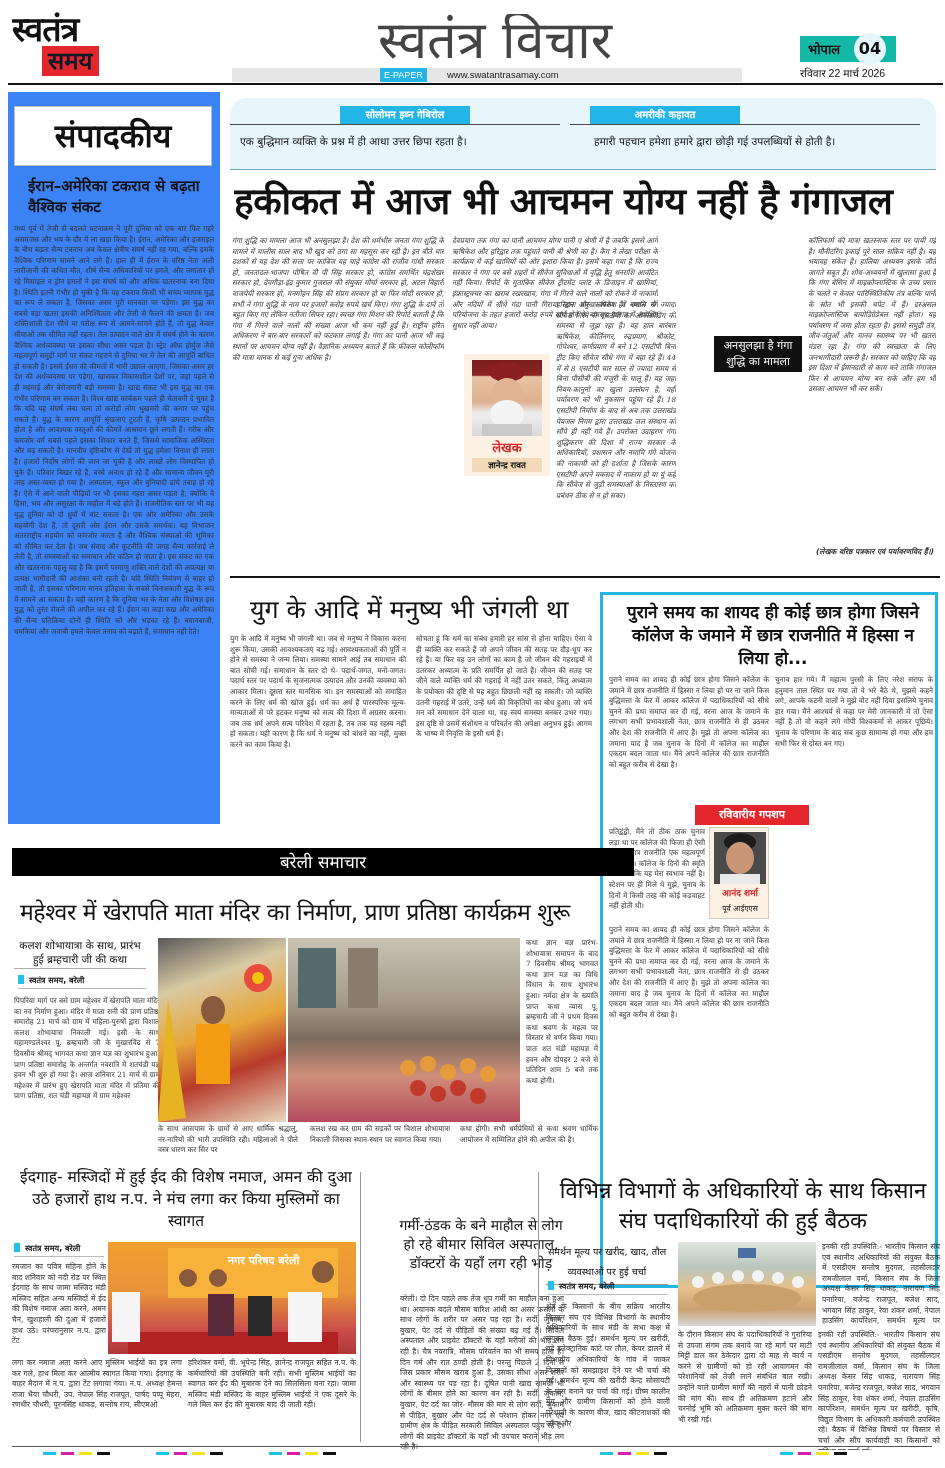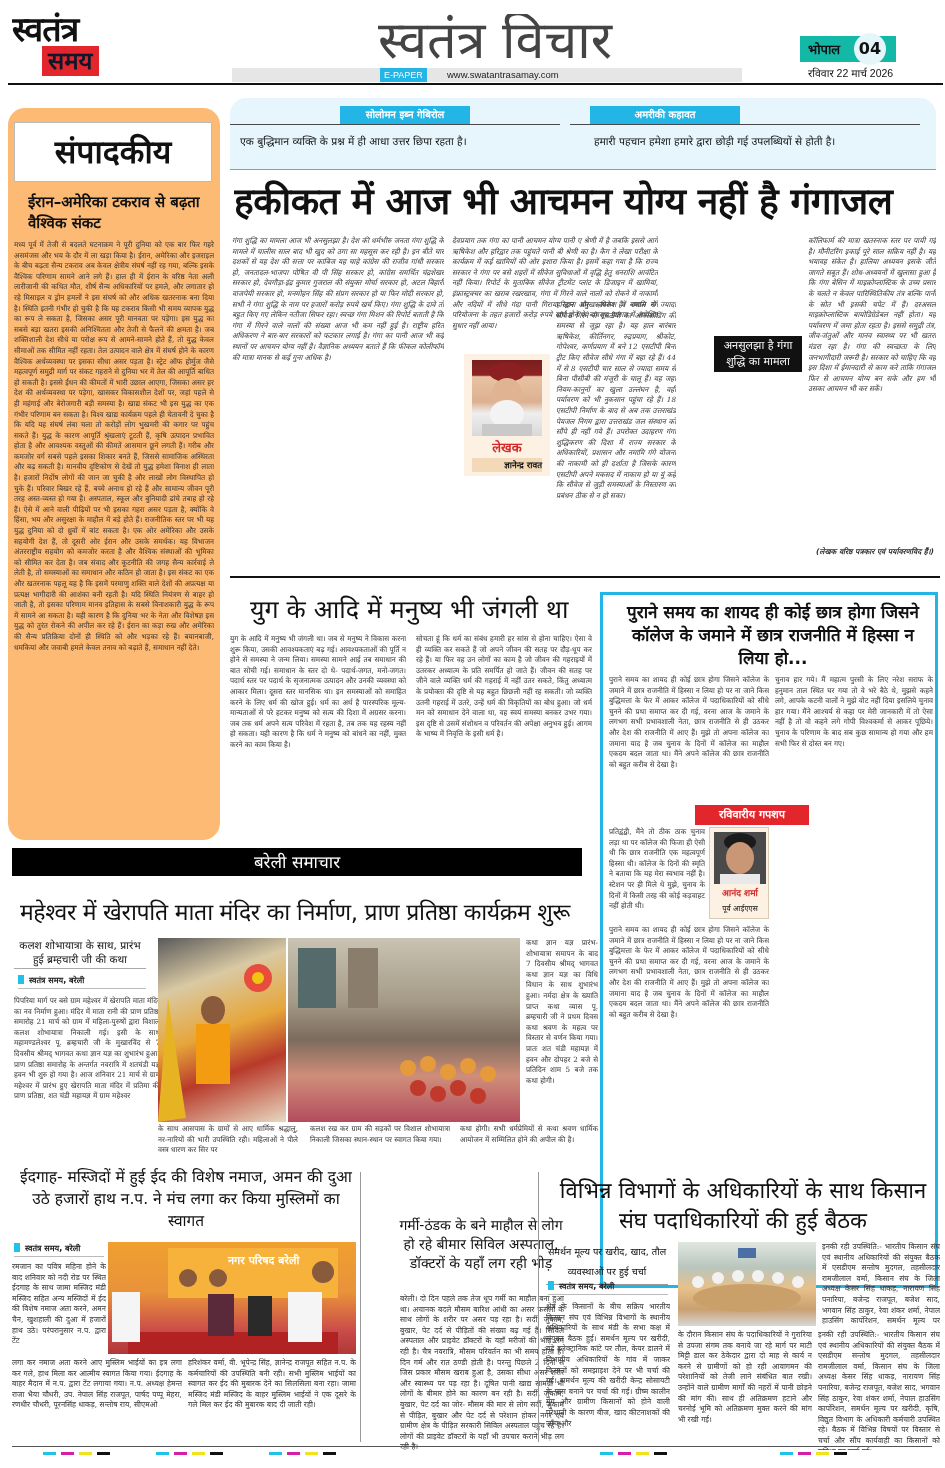--- a/index.html
+++ b/index.html
@@ -26,25 +26,25 @@
   </div>
   <div class="abs hd" style="left:370px;top:14px;width:250px;font-size:52px;font-weight:normal;color:#444;line-height:52px;text-align:center;">स्वतंत्र विचार</div>
   <div class="abs" style="left:232px;top:68px;width:510px;height:14px;background:#e6e6e6;">
     <span class="abs" style="left:148px;top:0;height:14px;padding:0 4px;background:#22b5e6;color:#fff;font-size:9px;line-height:14px;font-family:'Liberation Sans',sans-serif;">E-PAPER</span>
     <span class="abs" style="left:215px;top:0;font-size:9.5px;line-height:14px;color:#222;font-family:'Liberation Sans',sans-serif;">www.swatantrasamay.com</span>
   </div>
   <div class="abs" style="left:800px;top:36px;width:96px;height:26px;background:#14b8a6;">
     <span class="abs" style="left:8px;top:4px;font-size:13px;font-weight:bold;color:#111;">भोपाल</span>
     <span class="abs" style="left:54px;top:-3px;width:32px;height:32px;border-radius:50%;background:#e4f6fa;text-align:center;line-height:32px;font-size:16px;font-weight:bold;">04</span>
   </div>
-  <div class="abs" style="left:800px;top:66px;font-size:10.5px;color:#111;font-family:'Liberation Sans',sans-serif;margin-left:8px;">रविवार 22 मार्च 2026</div>
+  <div class="abs" style="left:800px;top:66px;font-size:10.5px;color:#111;font-family:'Liberation Sans',sans-serif;">रविवार 22 मार्च 2026</div>
   <div class="abs" style="left:8px;top:83px;width:935px;height:2px;background:#111;"></div>
 </div>
 
-<div class="abs" style="left:8px;top:108px;width:212px;height:732px;background:#fdba74;border-radius:17px;">
+<div class="abs" style="left:8px;top:92px;width:212px;height:732px;background:#3b82f6;">
   <div class="abs" style="left:6px;top:14px;width:198px;height:60px;background:#fff;border:1px solid #bbb;">
     <div class="hd" style="text-align:center;font-size:32px;line-height:58px;">संपादकीय</div>
   </div>
   <div class="abs hd" style="left:20px;top:84px;width:172px;font-size:15px;text-align:left;line-height:21px;">ईरान–अमेरिका टकराव से बढ़ता वैश्विक संकट</div>
   <div class="abs body-text" style="left:6px;top:132px;width:200px;height:596px;">मध्य पूर्व में तेजी से बदलते घटनाक्रम ने पूरी दुनिया को एक बार फिर गहरे असमंजस और भय के दौर में ला खड़ा किया है। ईरान, अमेरिका और इजराइल के बीच बढ़ता सैन्य टकराव अब केवल क्षेत्रीय संघर्ष नहीं रह गया, बल्कि इसके वैश्विक परिणाम सामने आने लगे हैं। हाल ही में ईरान के वरिष्ठ नेता अली लारीजानी की कथित मौत, शीर्ष सैन्य अधिकारियों पर हमले, और लगातार हो रहे मिसाइल व ड्रोन हमलों ने इस संघर्ष को और अधिक खतरनाक बना दिया है। स्थिति इतनी गंभीर हो चुकी है कि यह टकराव किसी भी समय व्यापक युद्ध का रूप ले सकता है, जिसका असर पूरी मानवता पर पड़ेगा। इस युद्ध का सबसे बड़ा खतरा इसकी अनिश्चितता और तेजी से फैलने की क्षमता है। जब शक्तिशाली देश सीधे या परोक्ष रूप से आमने-सामने होते हैं, तो युद्ध केवल सीमाओं तक सीमित नहीं रहता। तेल उत्पादन वाले क्षेत्र में संघर्ष होने के कारण वैश्विक अर्थव्यवस्था पर इसका सीधा असर पड़ता है। स्ट्रेट ऑफ होर्मुज जैसे महत्वपूर्ण समुद्री मार्ग पर संकट गहराने से दुनिया भर में तेल की आपूर्ति बाधित हो सकती है। इससे ईंधन की कीमतों में भारी उछाल आएगा, जिसका असर हर देश की अर्थव्यवस्था पर पड़ेगा, खासकर विकासशील देशों पर, जहां पहले से ही महंगाई और बेरोजगारी बड़ी समस्या है। खाद्य संकट भी इस युद्ध का एक गंभीर परिणाम बन सकता है। विश्व खाद्य कार्यक्रम पहले ही चेतावनी दे चुका है कि यदि यह संघर्ष लंबा चला तो करोड़ों लोग भुखमरी की कगार पर पहुंच सकते हैं। युद्ध के कारण आपूर्ति श्रृंखलाएं टूटती हैं, कृषि उत्पादन प्रभावित होता है और आवश्यक वस्तुओं की कीमतें आसमान छूने लगती हैं। गरीब और कमजोर वर्ग सबसे पहले इसका शिकार बनते हैं, जिससे सामाजिक अस्थिरता और बढ़ सकती है। मानवीय दृष्टिकोण से देखें तो युद्ध हमेशा विनाश ही लाता है। हजारों निर्दोष लोगों की जान जा चुकी है और लाखों लोग विस्थापित हो चुके हैं। परिवार बिखर रहे हैं, बच्चे अनाथ हो रहे हैं और सामान्य जीवन पूरी तरह अस्त-व्यस्त हो गया है। अस्पताल, स्कूल और बुनियादी ढांचे तबाह हो रहे हैं। ऐसे में आने वाली पीढ़ियों पर भी इसका गहरा असर पड़ता है, क्योंकि वे हिंसा, भय और असुरक्षा के माहौल में बड़े होते हैं। राजनीतिक स्तर पर भी यह युद्ध दुनिया को दो ध्रुवों में बांट सकता है। एक ओर अमेरिका और उसके सहयोगी देश हैं, तो दूसरी ओर ईरान और उसके समर्थक। यह विभाजन अंतरराष्ट्रीय सहयोग को कमजोर करता है और वैश्विक संस्थाओं की भूमिका को सीमित कर देता है। जब संवाद और कूटनीति की जगह सैन्य कार्रवाई ले लेती है, तो समस्याओं का समाधान और कठिन हो जाता है। इस संकट का एक और खतरनाक पहलू यह है कि इसमें परमाणु शक्ति वाले देशों की अप्रत्यक्ष या प्रत्यक्ष भागीदारी की आशंका बनी रहती है। यदि स्थिति नियंत्रण से बाहर हो जाती है, तो इसका परिणाम मानव इतिहास के सबसे विनाशकारी युद्ध के रूप में सामने आ सकता है। यही कारण है कि दुनिया भर के नेता और विशेषज्ञ इस युद्ध को तुरंत रोकने की अपील कर रहे हैं। ईरान का कड़ा रुख और अमेरिका की सैन्य प्रतिक्रिया दोनों ही स्थिति को और भड़का रहे हैं। बयानबाजी, धमकियां और जवाबी हमले केवल तनाव को बढ़ाते हैं, समाधान नहीं देते।</div>
 </div>
 
 <div class="abs" style="left:230px;top:98px;width:706px;height:72px;background:#e6f6fc;border-radius:16px 16px 0 0;border-bottom:1px solid #6aa8c4;">
   <div class="abs" style="left:0;top:0;width:330px;height:72px;">
     <div class="abs" style="left:0;top:26px;width:330px;height:1px;background:#4a4a4a;"></div>
@@ -66,21 +66,21 @@
   <div class="abs" style="left:234px;top:182px;width:86px;height:122px;background:#fdf1e3;">
     <div class="abs photo" style="left:8px;top:6px;width:70px;height:76px;background:linear-gradient(180deg,#7a1d1d 0,#8e2525 20%,#e8c3a3 22%,#dcb090 55%,#eeeeee 70%,#d9d9d9 100%);">
       <svg width="70" height="76" viewBox="0 0 70 76">
           <ellipse cx="35" cy="12" rx="18" ry="10" fill="#8b1f22"></ellipse>
           <ellipse cx="35" cy="34" rx="15" ry="16" fill="#e0b493"></ellipse>
           <ellipse cx="35" cy="54" rx="17" ry="14" fill="#f3f3f3"></ellipse>
           <rect x="10" y="64" width="50" height="12" fill="#c9c9c9"></rect>
         </svg>
     </div>
     <div class="abs" style="left:0;top:84px;width:86px;text-align:center;font-size:13px;font-weight:bold;color:#d42a2a;">लेखक</div>
-    <div class="abs" style="left:8px;top:104px;width:70px;height:14px;background:#f3d9b8;text-align:right;font-size:8.5px;font-weight:bold;line-height:14px;">ज्ञानेन्द्र रावत</div>
+    <div class="abs" style="left:8px;top:104px;width:70px;height:14px;background:#f3d9b8;text-align:center;font-size:8.5px;font-weight:bold;line-height:14px;">ज्ञानेन्द्र रावत</div>
   </div>
   <div class="abs body-text italic" style="left:326px;top:128px;width:120px;height:272px;">हरिद्वार और ऋषिकेश में धमाल से ज्यादा सीवेज गिरने से एसटीपी का ओवरलोडिंग की समस्या से जूझ रहा है। यह हाल बारंबार ऋषिकेश, कीर्तिनगर, रुद्रप्रयाग, श्रीकोट, गोपेश्वर, कर्णप्रयाग में बने 12 एसटीपी बिना ट्रीट किए सीवेज सीधे गंगा में बहा रहे हैं। 44 में से 8 एसटीपी चार साल से ज्यादा समय से बिना पीसीबी की मंजूरी के चालू हैं। यह जहां नियम-कानूनों का खुला उल्लंघन है, वहीं पर्यावरण को भी नुकसान पहुंचा रहे हैं। 18 एसटीपी निर्माण के बाद से अब तक उत्तराखंड पेयजल निगम द्वारा उत्तराखंड जल संस्थान को सौंपे ही नहीं गये हैं। उपरोक्त उदाहरण गंगा शुद्धिकरण की दिशा में राज्य सरकार के अधिकारियों, प्रशासन और नमामि गंगे योजना की नाकामी को ही दर्शाता है जिसके कारण एसटीपी अपने मकसद में नाकाम हो या यूं कहें कि सीवेज से जुड़ी समस्याओं के निस्तारण का प्रबंधन ठीक से न हो सका।</div>
   <div class="abs" style="left:484px;top:164px;width:88px;height:36px;background:#111;color:#fff;text-align:center;font-size:11px;line-height:16px;padding-top:2px;">अनसुलझा है गंगा शुद्धि का मामला</div>
   <div class="abs body-text italic" style="left:578px;top:64px;width:128px;height:300px;">कॉलिफार्म की मात्रा खतरनाक स्तर पर पायी गई है। मौनीटरिंग इकाई पूरे साल सक्रिय नहीं है। यह भयावह संकेत है। हालिया अध्ययन इसके जीते जागते सबूत हैं। शोध-अध्ययनों में खुलासा हुआ है कि गंगा बेसिन में माइक्रोप्लास्टिक के उच्च प्रसार के चलते न केवल पारिस्थितिकीय तंत्र बल्कि पानी के स्रोत भी इसकी चपेट में हैं। दरअसल माइक्रोप्लास्टिक बायोडिग्रेडेबल नहीं होता। यह पर्यावरण में जमा होता रहता है। इससे समुद्री तंत्र, जीव-जंतुओं और मानव स्वास्थ्य पर भी खतरा मंडरा रहा है। गंगा की स्वच्छता के लिए जनभागीदारी जरूरी है। सरकार को चाहिए कि वह इस दिशा में ईमानदारी से काम करे ताकि गंगाजल फिर से आचमन योग्य बन सके और हम भी उसका आचमन भी कर सकें।</div>
   <div class="abs italic" style="left:564px;top:374px;width:140px;font-size:7.5px;font-weight:bold;color:#333;text-align:right;">(लेखक वरिष्ठ पत्रकार एवं पर्यावरणविद हैं।)</div>
 </div>
 <div class="abs" style="left:230px;top:576px;width:710px;height:2px;background:#111;"></div>
 
 <div class="abs" style="left:230px;top:580px;width:362px;height:262px;">
   <div class="abs hd" style="left:20px;top:14px;width:340px;font-size:25px;font-weight:normal;line-height:32px;white-space:nowrap;">युग के आदि में मनुष्य भी जंगली था</div>
@@ -102,21 +102,21 @@
           <rect x="6" y="42" width="40" height="10" fill="#e9e9e9"></rect>
         </svg>
     </div>
     <div class="abs" style="left:0;top:58px;width:60px;text-align:center;font-size:9px;font-weight:bold;color:#d42a2a;">आनंद शर्मा</div>
     <div class="abs" style="left:0;top:75px;width:60px;text-align:center;font-size:7.5px;color:#111;">पूर्व आईएएस</div>
   </div>
   <div class="abs body-text" style="left:172px;top:80px;width:158px;height:520px;">चुनाव हार गये। मैं महात्म पुरसी के लिए नरेश सराफ के हनुमान ताल स्थित घर गया तो वे भरे बैठे थे, मुझसे कहने लगे, आपके कटनी वालों ने मुझे वोट नहीं दिया इसलिये चुनाव हार गया। मैंने आश्चर्य से कहा पर मेरी जानकारी में तो ऐसा नहीं है तो वो कहने लगे गोपी विश्वकर्मा से आकर पूछिये। चुनाव के परिणाम के बाद सब कुछ सामान्य हो गया और हम सभी फिर से दोस्त बन गए।</div>
   <div class="abs body-text" style="left:6px;top:330px;width:160px;height:270px;">पुराने समय का शायद ही कोई छात्र होगा जिसने कॉलेज के जमाने में छात्र राजनीति में हिस्सा न लिया हो पर ना जाने किस बुद्धिमत्ता के फेर में आकर कॉलेज में पदाधिकारियों को सीधे चुनने की प्रथा समाप्त कर दी गई, वरना आज के जमाने के लगभग सभी प्रभावशाली नेता, छात्र राजनीति से ही उठकर और देश की राजनीति में आए हैं। मुझे तो अपना कॉलेज का जमाना याद है जब चुनाव के दिनों में कॉलेज का माहौल एकदम बदल जाता था। मैंने अपने कॉलेज की छात्र राजनीति को बहुत करीब से देखा है।</div>
 </div>
 
-<div class="abs" style="left:12px;top:848px;width:570px;height:28px;background:#000;">
+<div class="abs" style="left:12px;top:848px;width:622px;height:28px;background:#000;">
   <div class="hd" style="color:#fff;font-size:17px;text-align:center;line-height:28px;font-weight:normal;">बरेली समाचार</div>
 </div>
 
 <div class="abs" style="left:8px;top:880px;width:590px;height:270px;">
   <div class="abs hd" style="left:12px;top:16px;width:570px;font-size:23px;font-weight:normal;line-height:32px;white-space:nowrap;letter-spacing:-0.4px;">महेश्वर में खेरापति माता मंदिर का निर्माण, प्राण प्रतिष्ठा कार्यक्रम शुरू</div>
   <div class="abs" style="left:6px;top:58px;width:132px;font-size:10.5px;text-align:center;line-height:14px;border-bottom:1px solid #aaa;padding-bottom:2px;">कलश शोभायात्रा के साथ, प्रारंभ हुई ब्रम्हचारी जी की कथा</div>
   <div class="abs byline" style="left:10px;top:94px;width:128px;">
     <span class="sq"></span>
     <span>स्वतंत्र समय, बरेली</span>
   </div>

